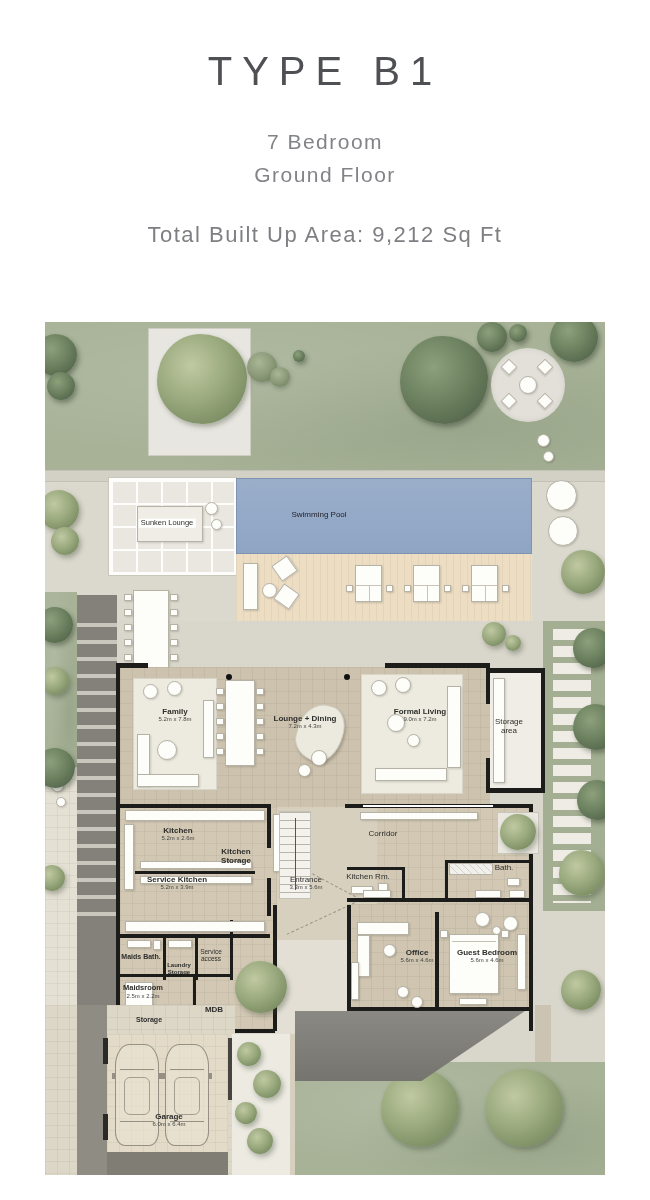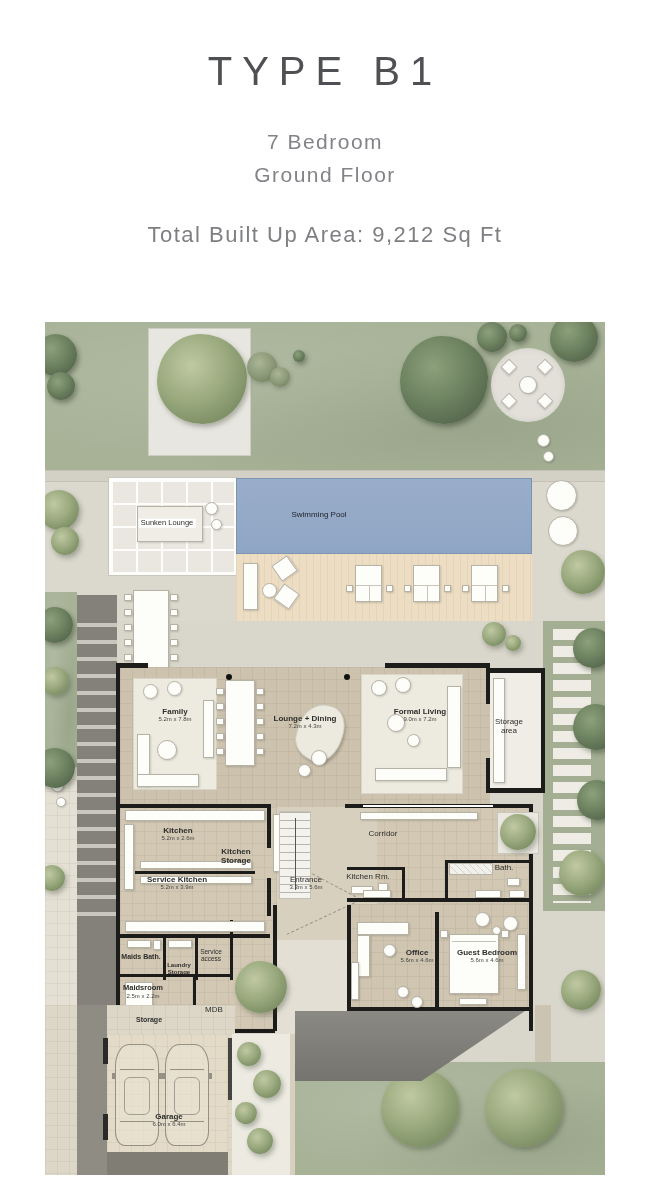--- a/index.html
+++ b/index.html
@@ -363,21 +363,21 @@
       <span class="nm" style="font-size:6.5px;font-weight:400;">Service access</span>
     </div>
   <div class="rlabel" style="left:98px;top:670px;">
       <span class="nm" style="font-size:7.5px;">Maidsroom</span>
       <span class="dm">2.5m x 2.2m</span>
     </div>
   <div class="rlabel" style="left:104px;top:698px;">
       <span class="nm" style="font-size:7px;">Storage</span>
     </div>
   <div class="rlabel" style="left:169px;top:688px;">
-      <span class="nm" style="font-weight:400;">MDB</span>
+      <span class="nm" style="font-weight:700;">MDB</span>
     </div>
   <div class="rlabel" style="left:372px;top:634px;">
       <span class="nm">Office</span>
       <span class="dm">5.6m x 4.6m</span>
     </div>
   <div class="rlabel" style="left:442px;top:634px;">
       <span class="nm">Guest Bedroom</span>
       <span class="dm">5.6m x 4.6m</span>
     </div>
   <div class="rlabel" style="left:124px;top:798px;">

